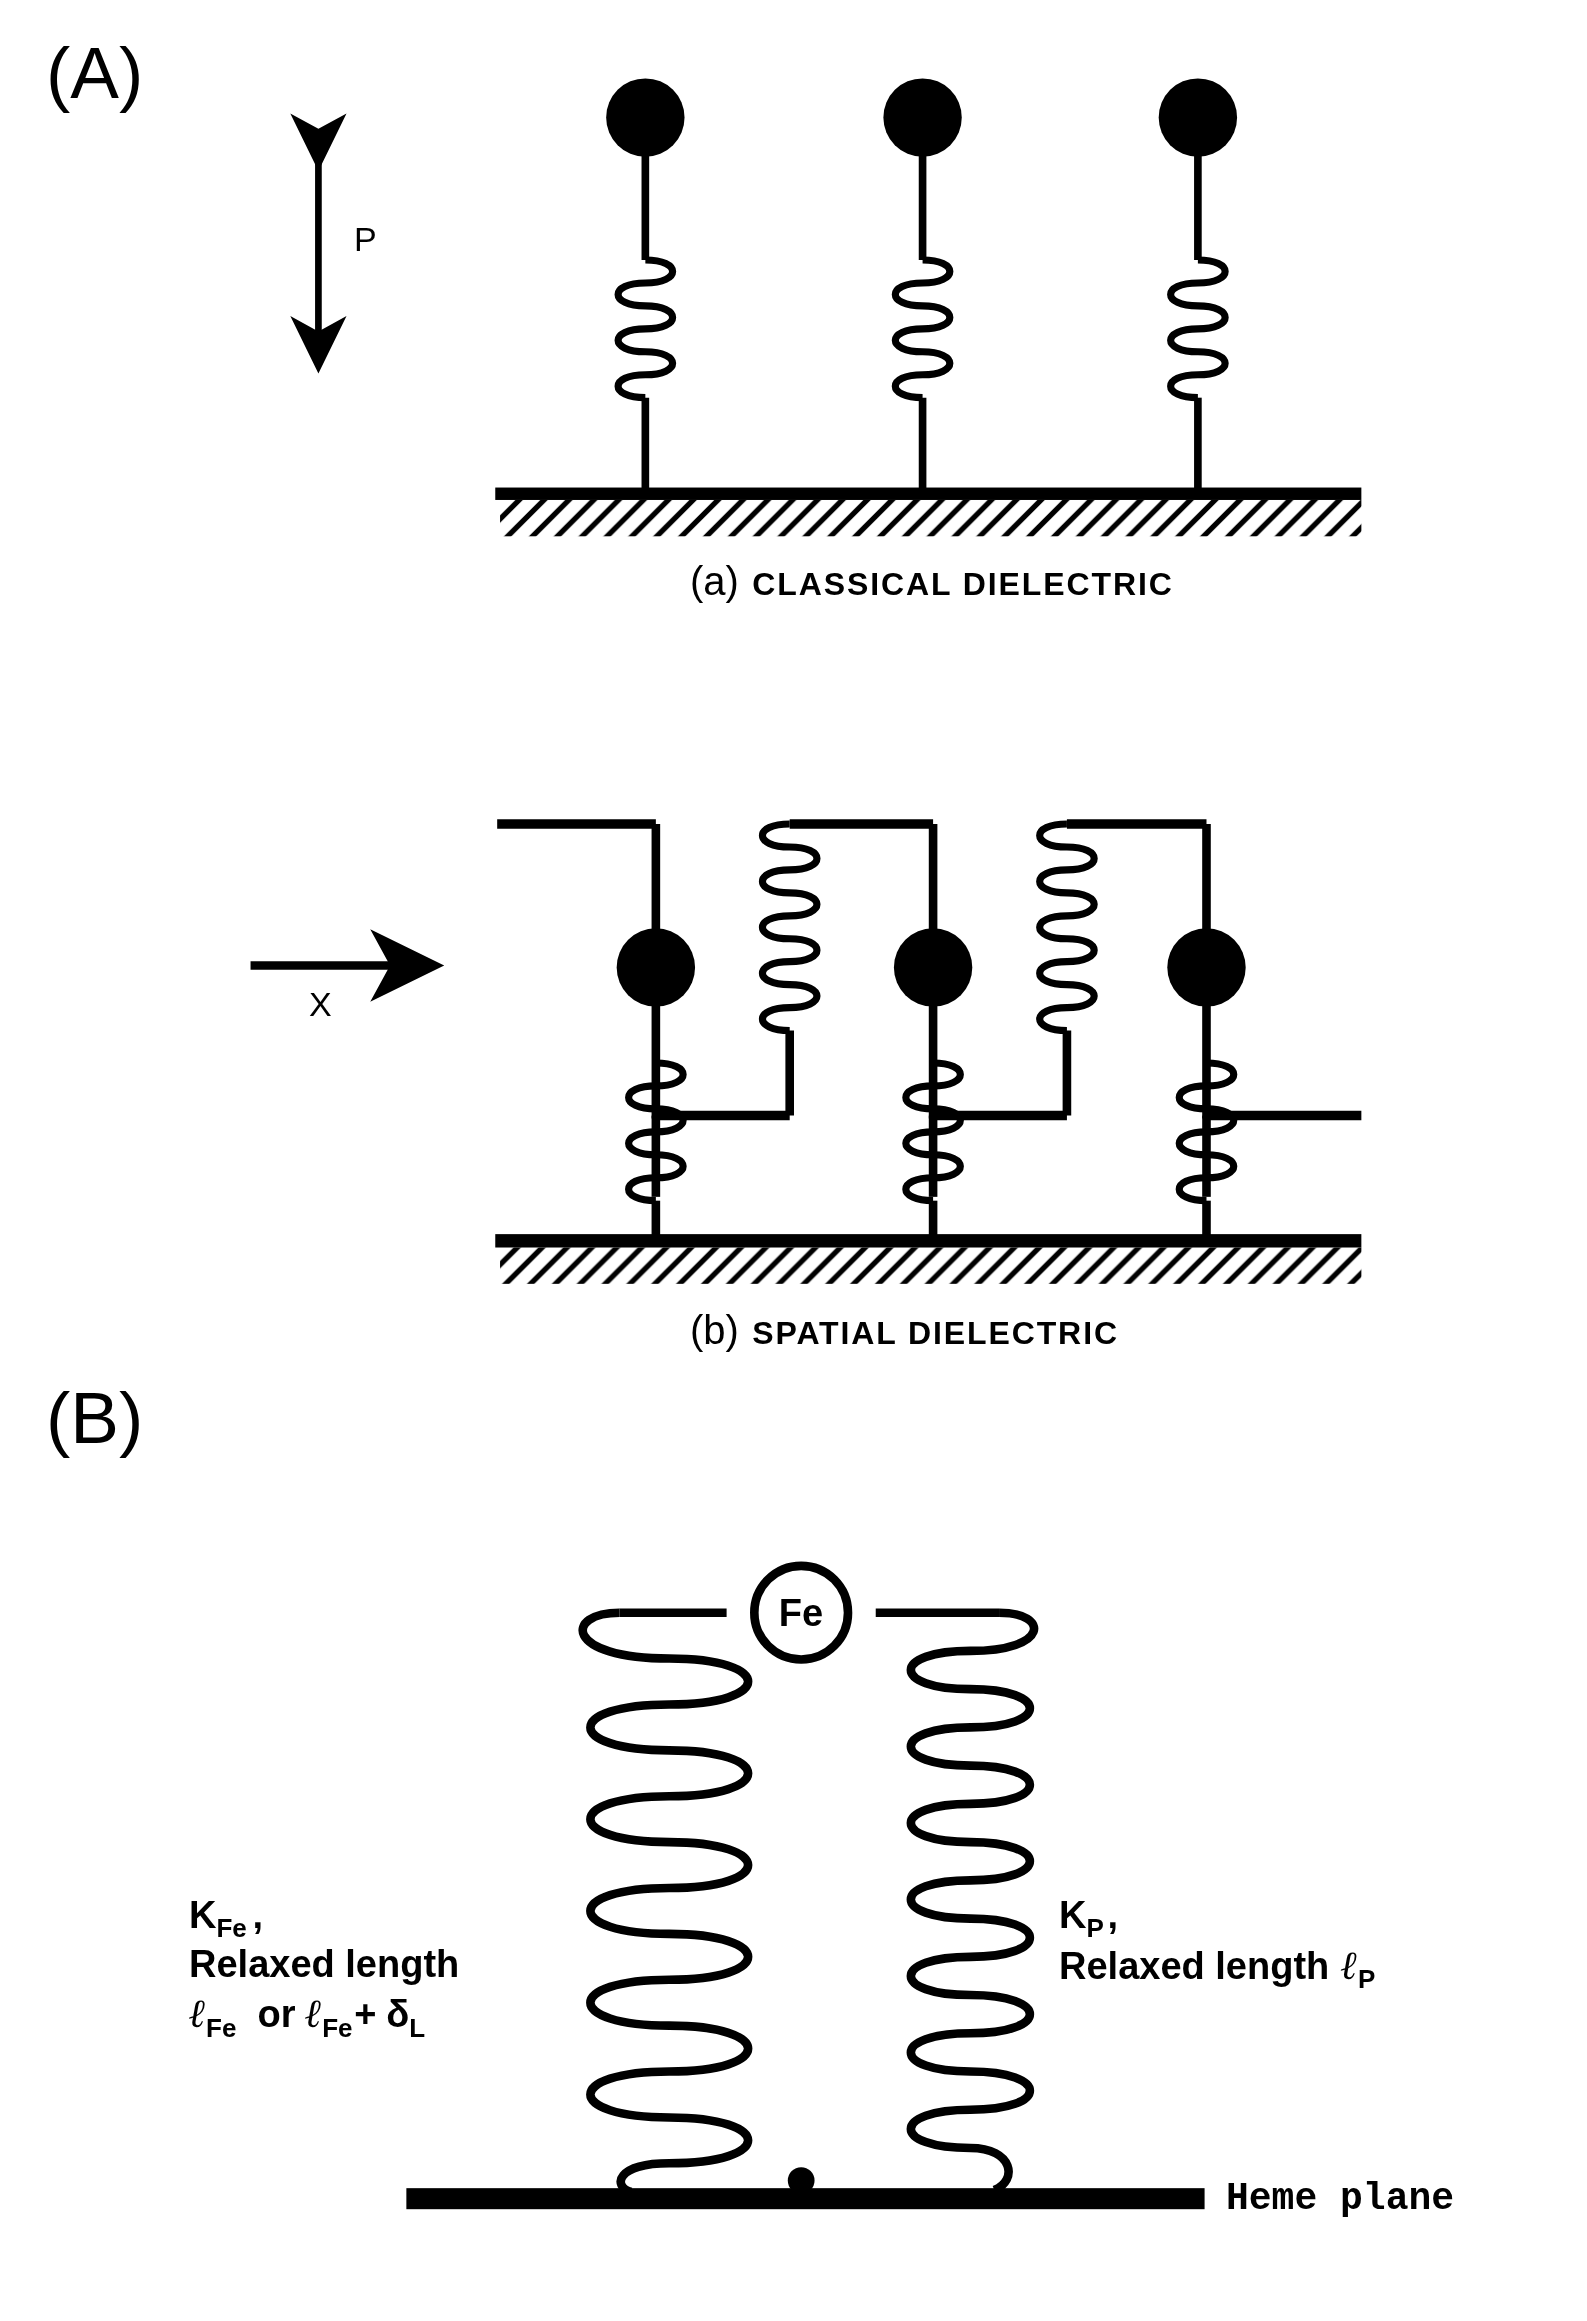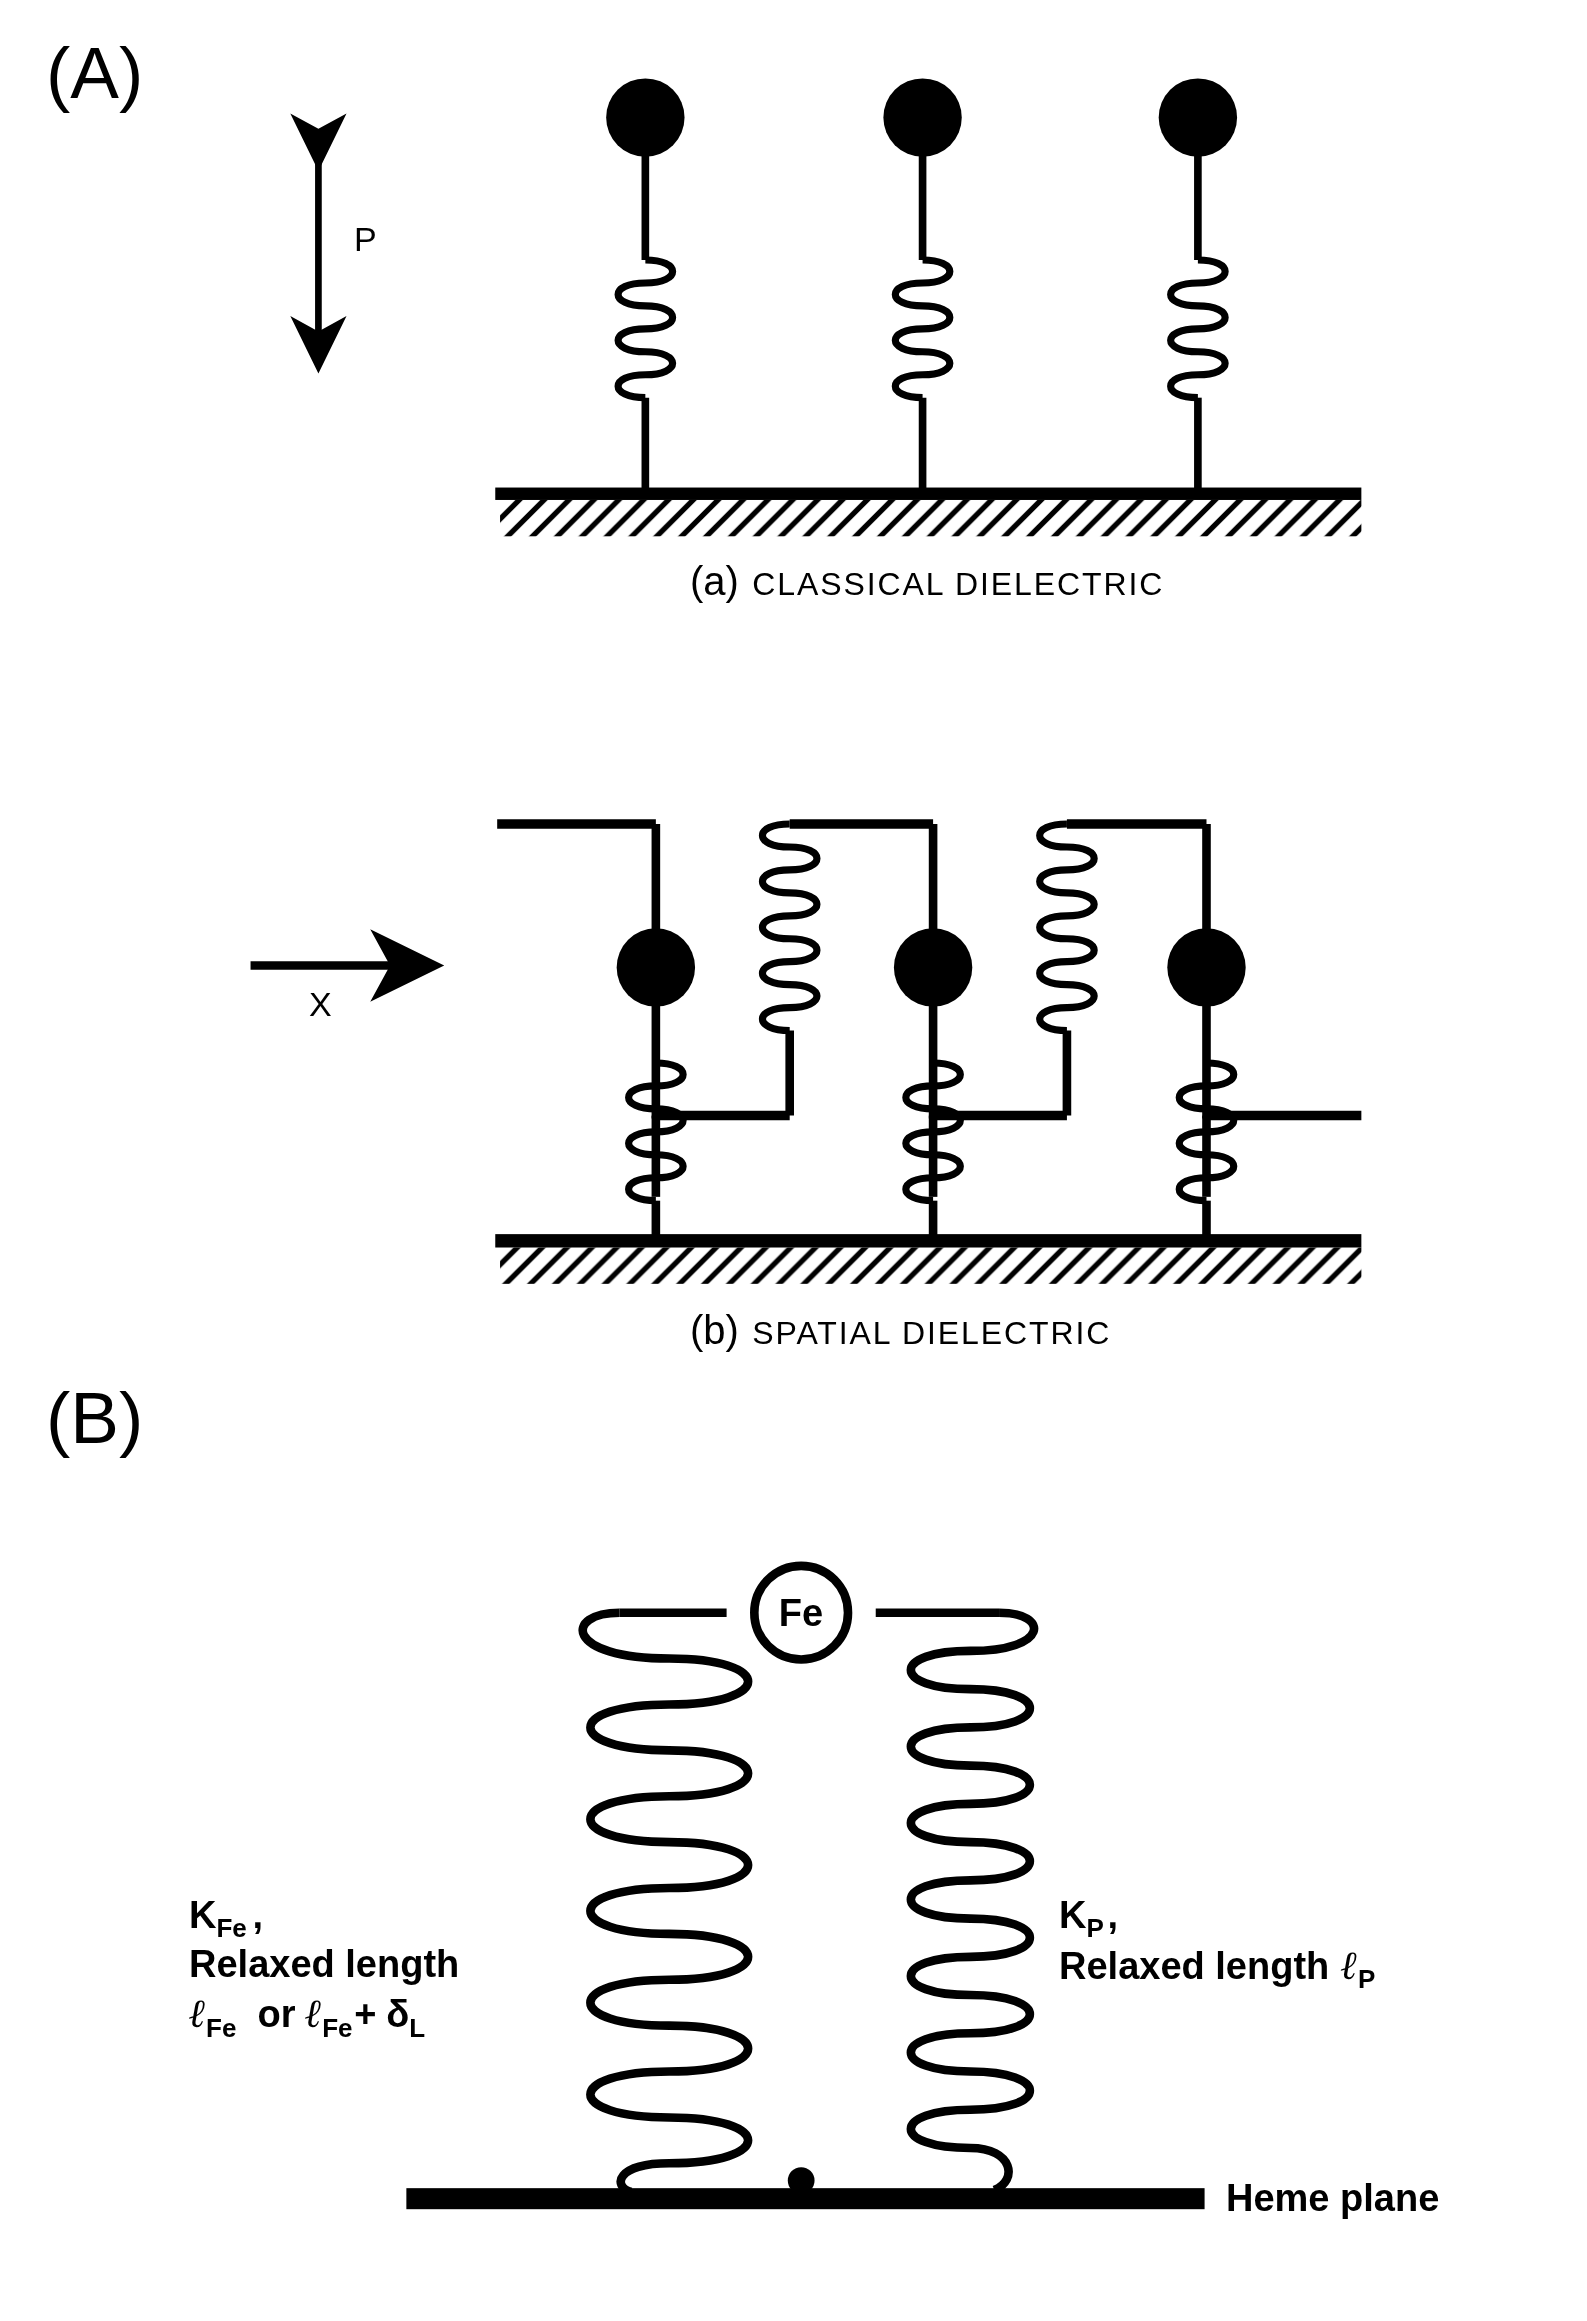--- a/index.html
+++ b/index.html
@@ -35,21 +35,21 @@
     letter-spacing: 0px;
   }
   .subcap-paren {
     font-family: "Liberation Sans", sans-serif;
     font-size: 40px;
     font-weight: 400;
   }
   .subcap-text {
     font-family: "Liberation Sans", sans-serif;
     font-size: 32px;
-    font-weight: 400;
+    font-weight: 700;
     letter-spacing: 1.9px;
   }
   .axis-letter {
     font-family: "Liberation Sans", sans-serif;
     font-size: 34px;
     font-weight: 400;
   }
   .fe-text {
     font-family: "Liberation Sans", sans-serif;
     font-size: 38px;
@@ -298,16 +298,16 @@
       <span class="blabel-sub" style="align-self:flex-end; position:relative; top:5.7px;">P</span>
       <span class="blabel" style="margin-left:3.8px;">,</span>
     </div>
     <div style="display:flex; align-items:baseline;">
       <span class="blabel">Relaxed length</span>
       <span class="blabel-italic" style="margin-left:11.5px;">ℓ</span>
       <span class="blabel-sub" style="align-self:flex-end; position:relative; top:5.7px;">P</span>
     </div>
   </div>
 
-  <div class="blabel" style="position:absolute; left:1226px; top:2177px;">Heme plane</div>
+  <div class="blabel" style="position:absolute; left:1226px; top:2177px;font-family:Liberation Mono, monospace;">Heme plane</div>
 
 </div>
 
 
 </body></html>

